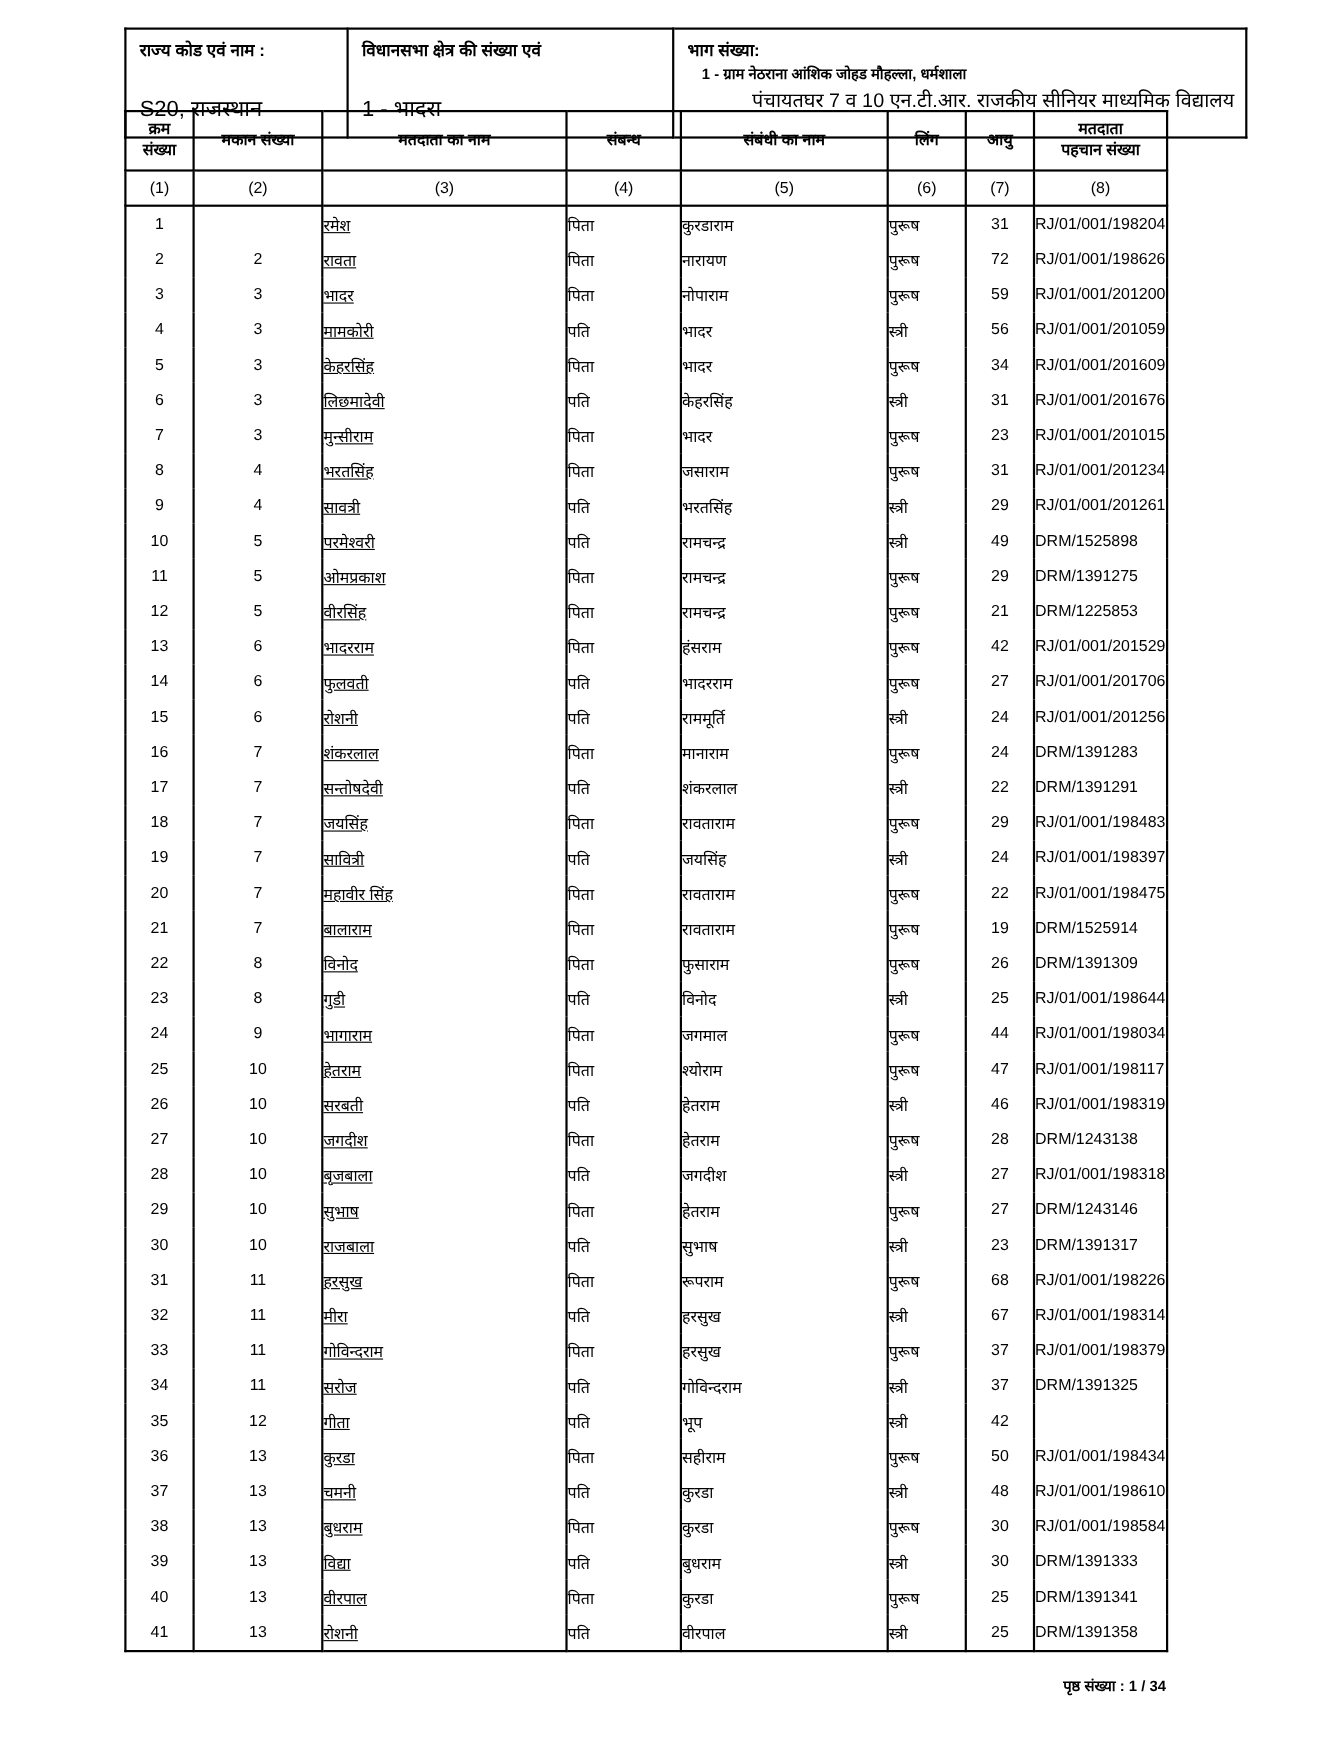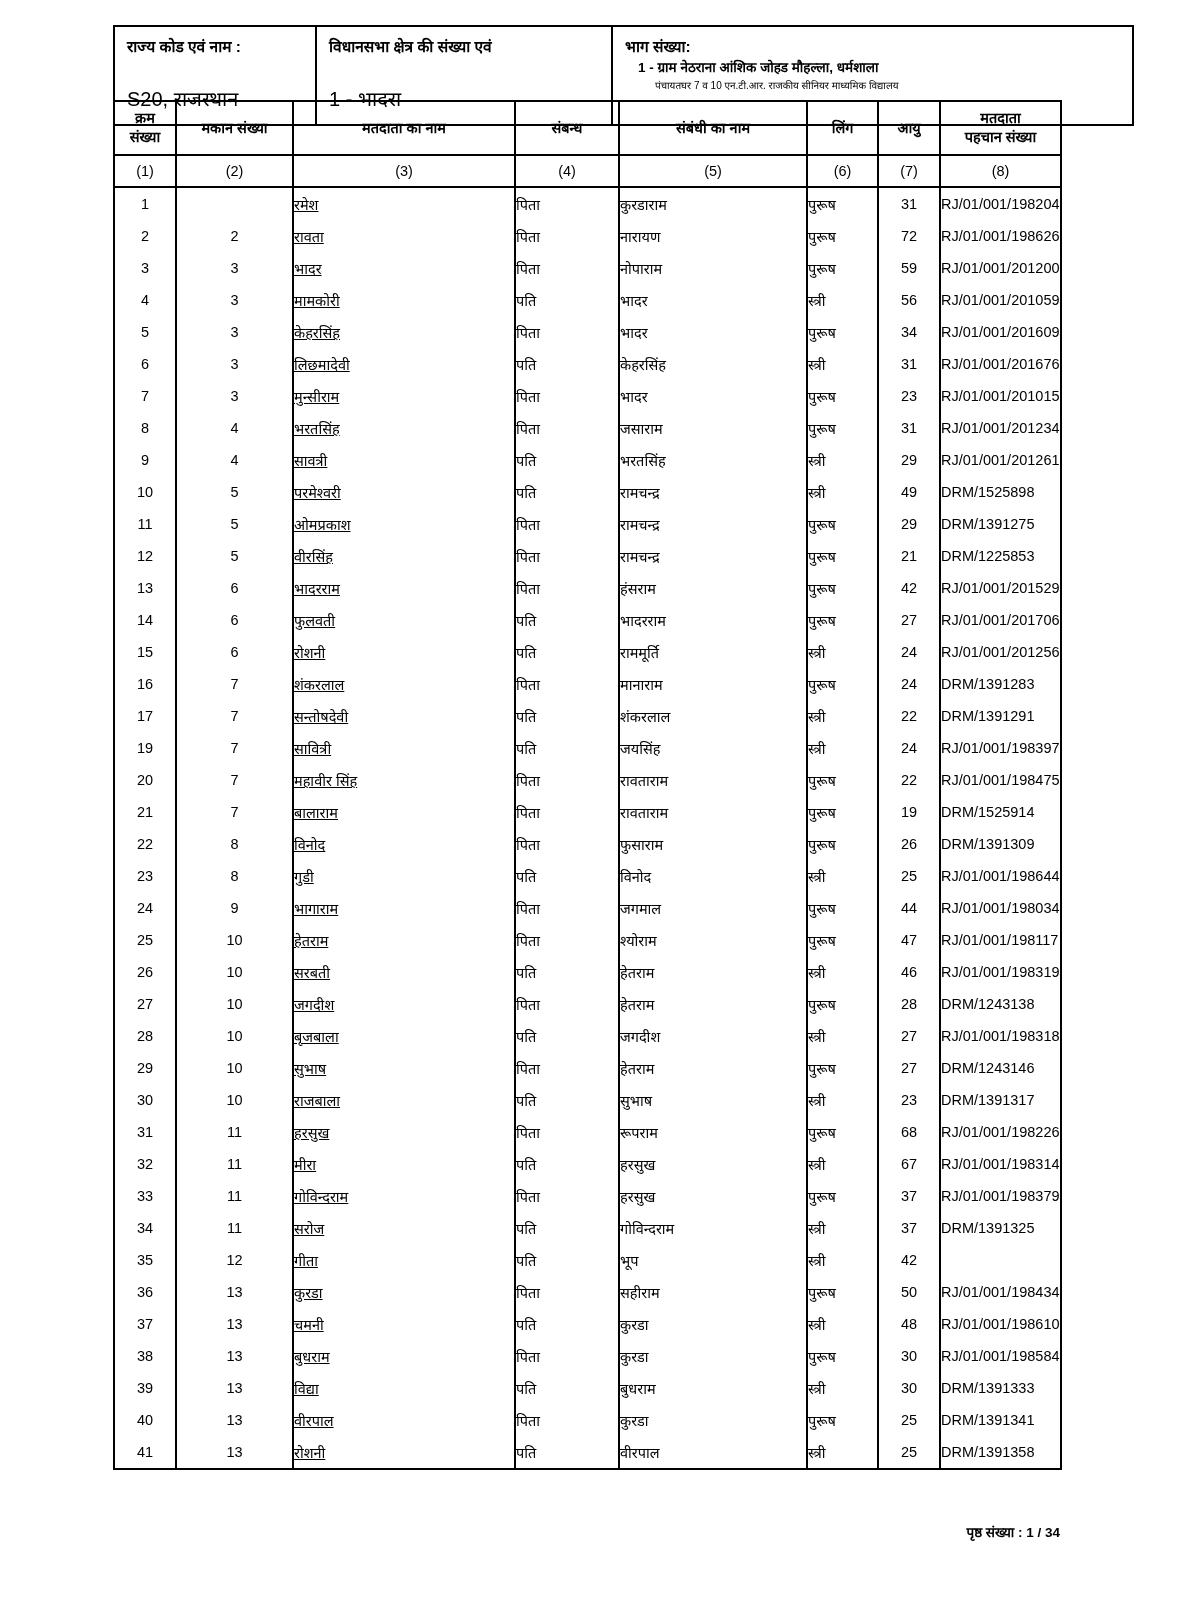--- a/index.html
+++ b/index.html
@@ -58,24 +58,25 @@
     margin-top: 26px;
   }
   .h-sub1 {
     font-size: 13.5px;
     line-height: 1.5;
     padding-left: 13px;
     white-space: nowrap;
     font-weight: bold;
   }
   .h-sub2 {
-    font-size: 10px;
+    font-size: 18px;
     line-height: 1.5;
     padding-left: 30px;
     white-space: nowrap;
+    text-align: right;
   }
 
   
   .roll-table {
     position: absolute;
     left: 113px;
     top: 100px;
     width: 947px;
     border-collapse: collapse;
     table-layout: fixed;
@@ -385,20 +386,30 @@
           <td class="col-sl">17</td>
           <td class="col-house">7</td>
           <td class="col-name">सन्तोषदेवी</td>
           <td class="col-rel">पति</td>
           <td class="col-rname">शंकरलाल</td>
           <td class="col-sex">स्त्री</td>
           <td class="col-age">22</td>
           <td class="col-epic">DRM/1391291</td>
         </tr>
         <tr>
+          <td class="col-sl">18</td>
+          <td class="col-house">7</td>
+          <td class="col-name">जयसिंह</td>
+          <td class="col-rel">पिता</td>
+          <td class="col-rname">रावताराम</td>
+          <td class="col-sex">पुरूष</td>
+          <td class="col-age">29</td>
+          <td class="col-epic">RJ/01/001/198483</td>
+        </tr>
+        <tr>
           <td class="col-sl">19</td>
           <td class="col-house">7</td>
           <td class="col-name">सावित्री</td>
           <td class="col-rel">पति</td>
           <td class="col-rname">जयसिंह</td>
           <td class="col-sex">स्त्री</td>
           <td class="col-age">24</td>
           <td class="col-epic">RJ/01/001/198397</td>
         </tr>
         <tr>

